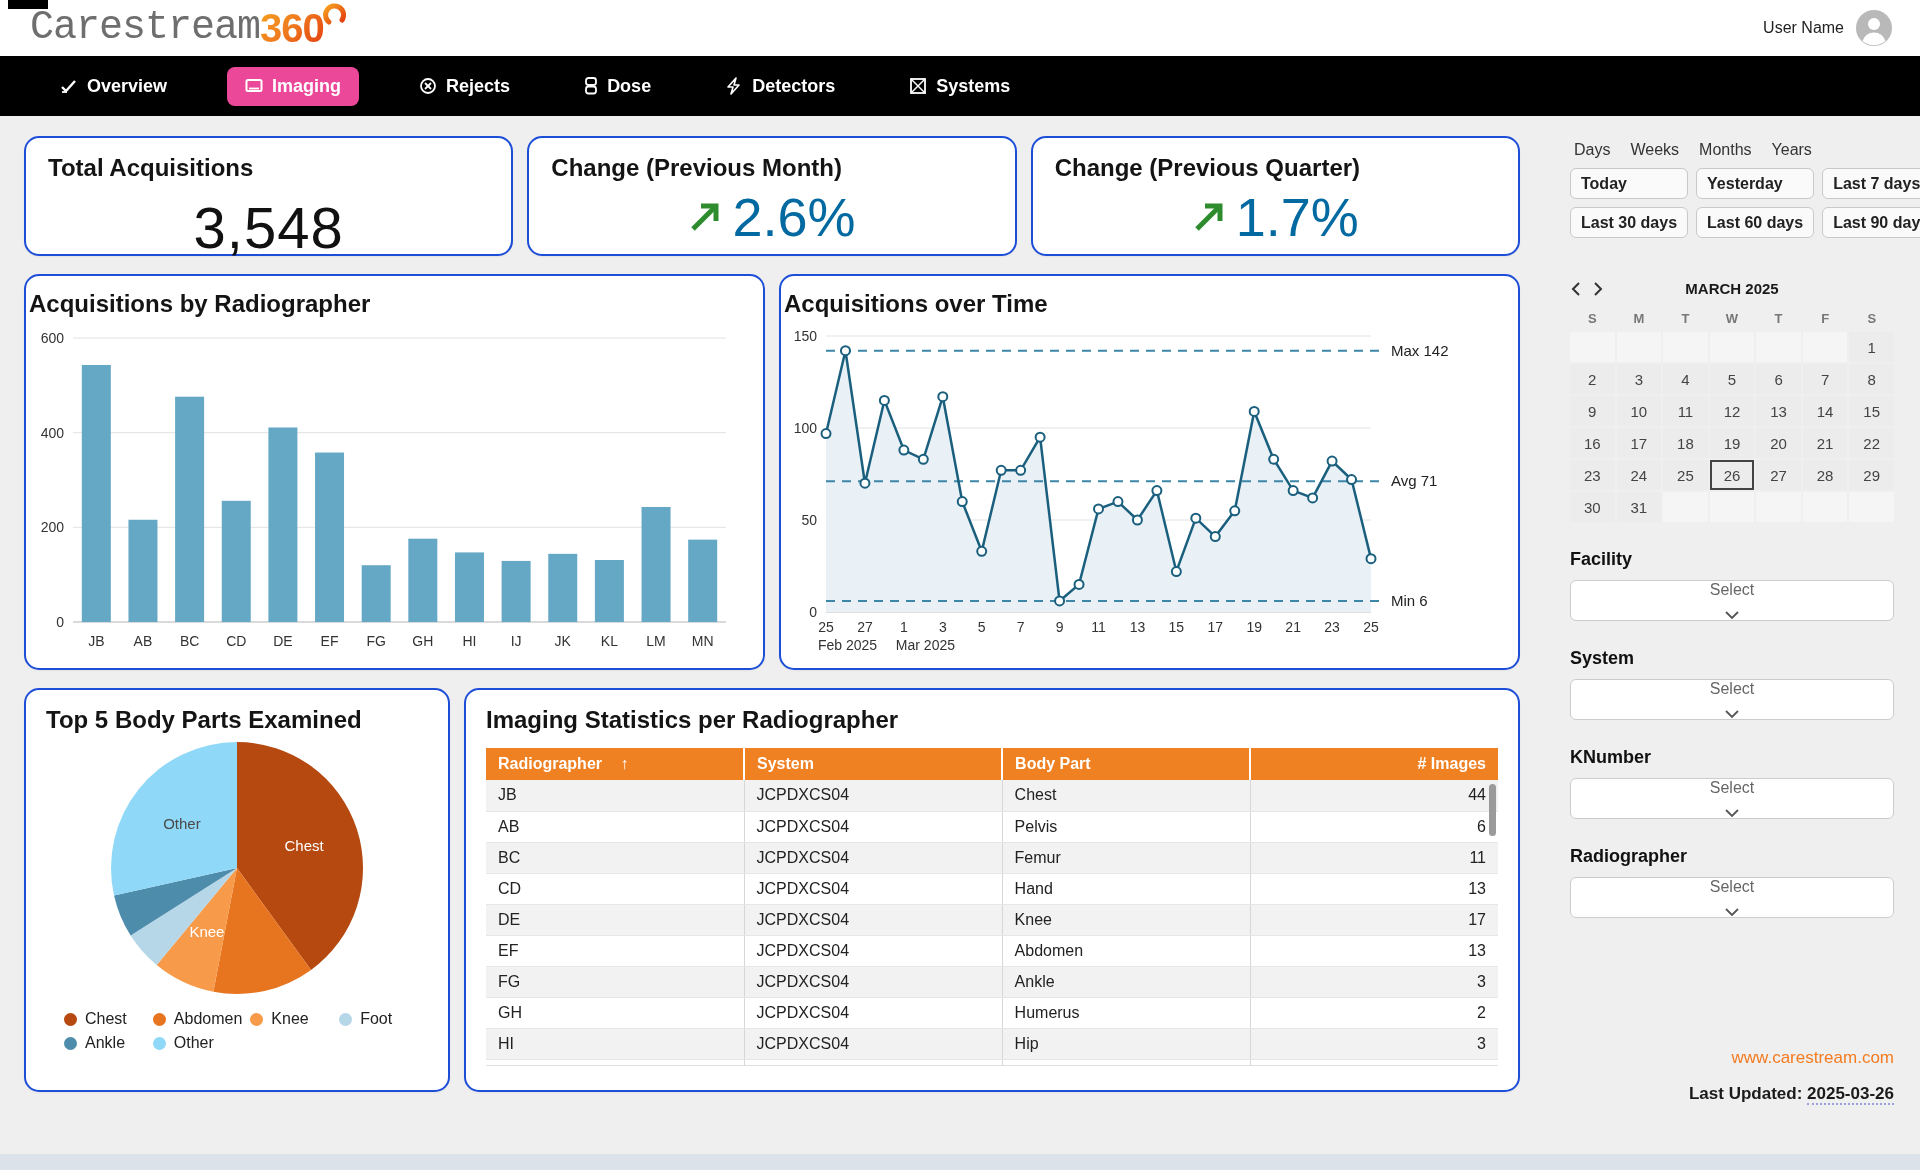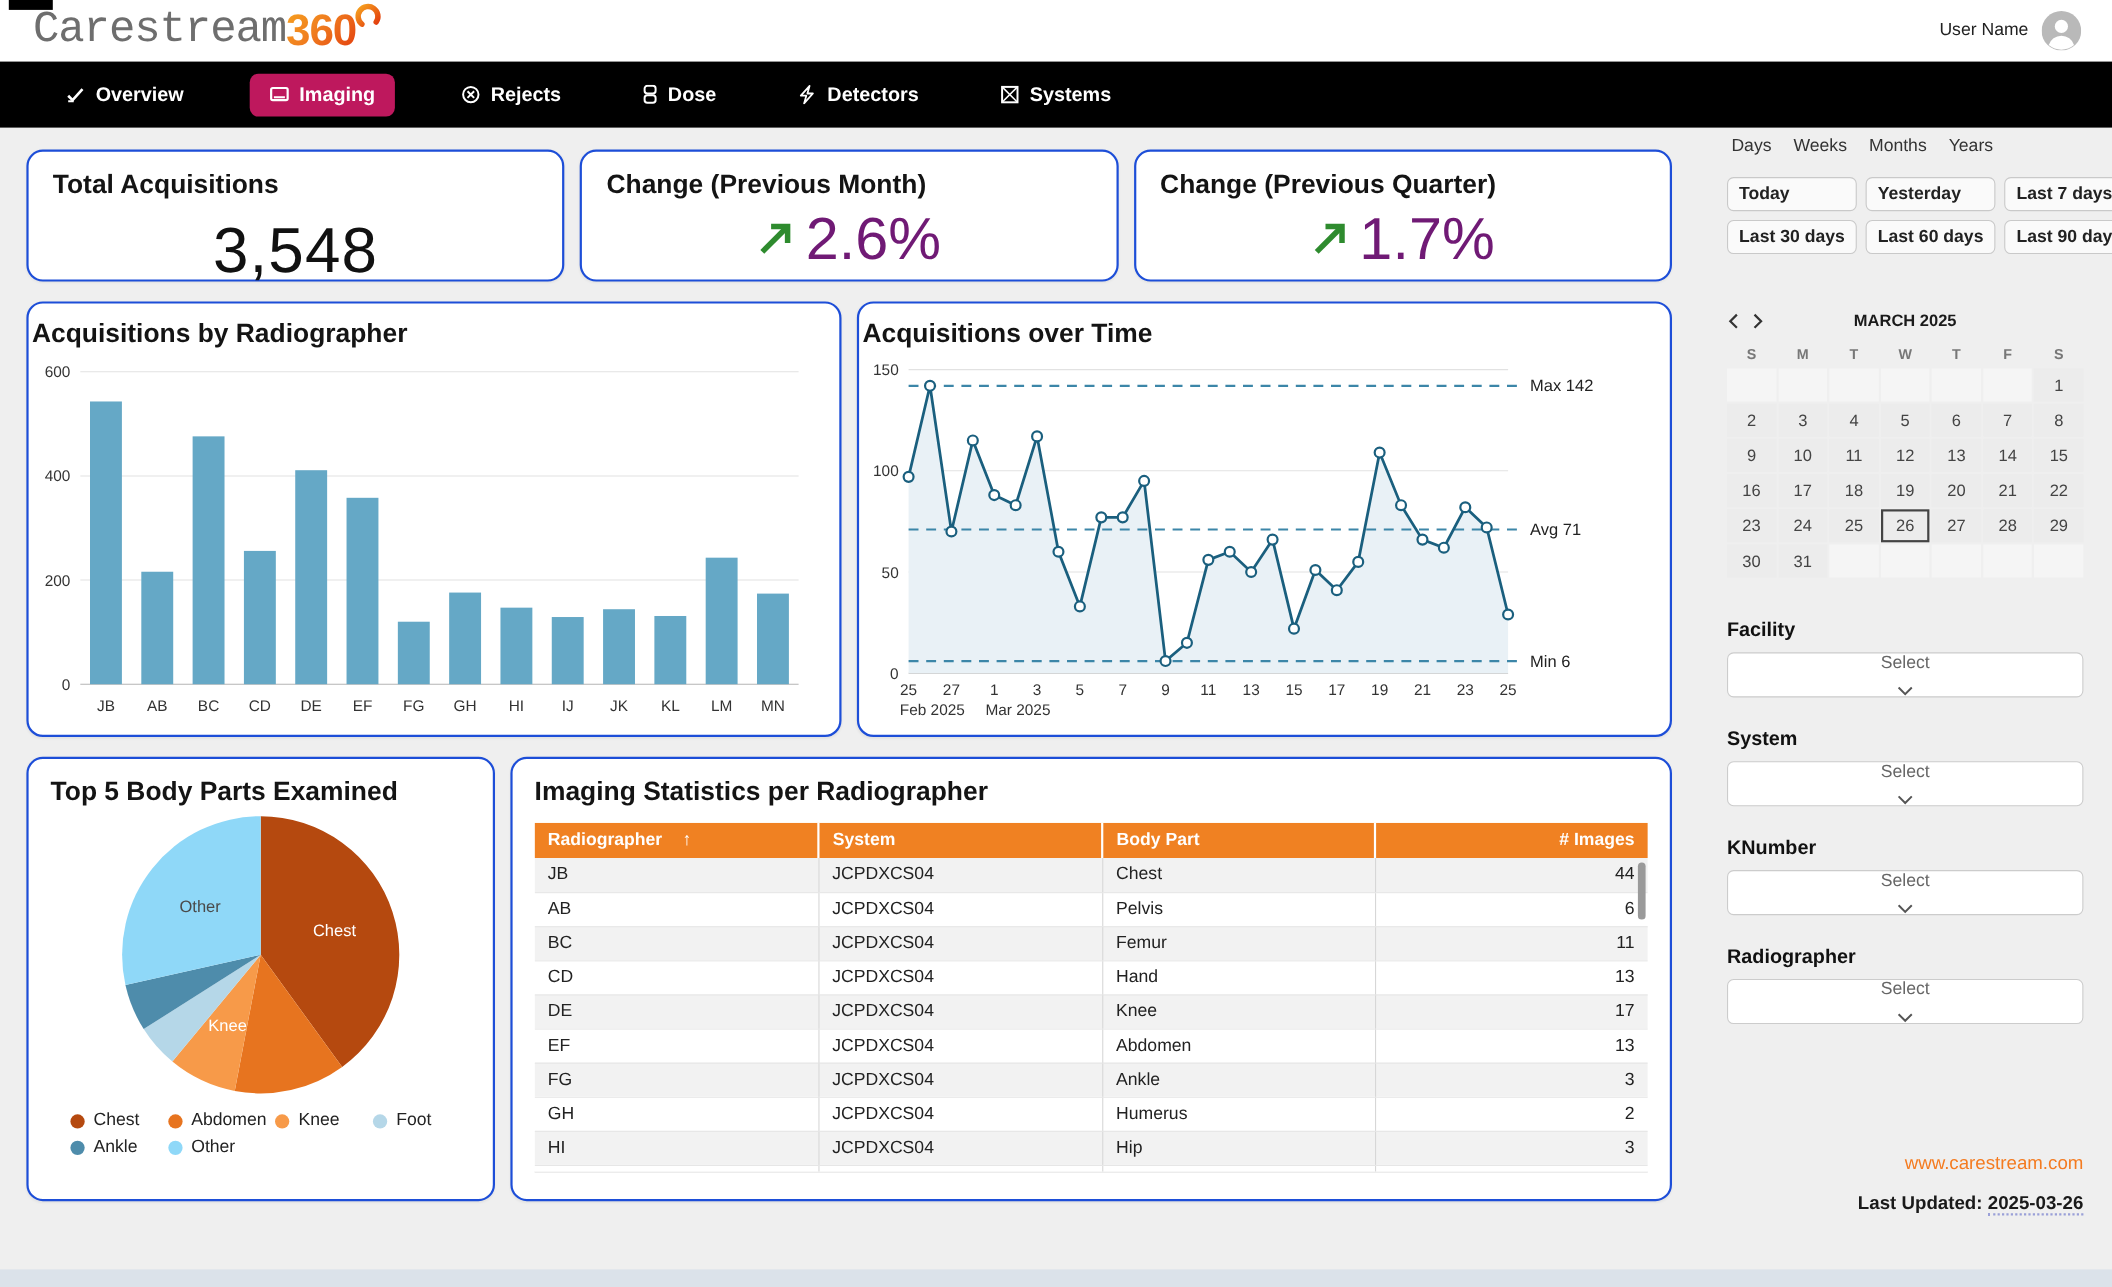--- a/index.html
+++ b/index.html
@@ -16,34 +16,34 @@
                  background:linear-gradient(135deg,#f6a21f 0%,#f07d1f 45%,#e23b0e 100%);
                  -webkit-background-clip:text; background-clip:text; color:transparent; }
   .logo-swoosh { margin:-6px 0 0 -2px; }
   .user { display:flex; align-items:center; gap:12px; }
   .user-name { font-size:16px; color:#222; }
   .avatar { width:36px; height:36px; }
 
   
   .nav { height:60px; background:#000; display:flex; align-items:center; gap:46px; padding-left:46px; flex:0 0 auto; }
   .nav-item { display:flex; align-items:center; gap:9px; color:#fff; font-size:18px; font-weight:700; cursor:pointer; padding:9px 14px; border-radius:8px; }
-  .nav-item.active { background:#be185d; padding:9px 18px; }
+  .nav-item.active { background:#ec4899; padding:9px 18px; }
   .nav-item svg { display:block; }
 
   
   .content { flex:1; display:flex; min-height:0; }
   .main { flex:1; padding:20px 0 0 24px; min-width:0; }
   .card { background:#fff; border:2px solid #1d4ed8; border-radius:15px; box-shadow:0 1px 2px rgba(0,0,0,.05); }
   .card-title { font-size:24px; font-weight:700; color:#141414; }
 
   .kpis { display:grid; grid-template-columns:repeat(3,1fr); gap:14px; width:1496px; }
   .kpi { height:120px; padding:16px 22px; }
   .kpi-value { text-align:center; font-size:58px; color:#111; margin-top:12px; letter-spacing:1px; }
   .kpi-change { display:flex; align-items:center; justify-content:center; gap:10px; margin-top:4px; }
-  .kpi-change .pct { font-size:54px; color:#701a75; }
+  .kpi-change .pct { font-size:54px; color:#0369a1; }
 
   .charts-row { display:flex; gap:14px; margin-top:18px; width:1496px; }
   .chart-card { width:741px; height:396px; padding:14px 16px 8px 3px; }
   .chart-card svg { display:block; margin-top:6px; }
 
   .bottom-row { display:flex; gap:14px; margin-top:18px; width:1496px; }
   .pie-card { width:426px; height:404px; padding:16px 20px; }
   .table-card { flex:1; height:404px; padding:16px 20px; }
 
   .pie-wrap { display:flex; justify-content:center; margin-top:6px; }
@@ -58,21 +58,21 @@
   thead th .th-inner { display:flex; align-items:center; }
   thead th .sort { margin-left:auto; margin-right:44%; font-weight:700; }
   tbody td { font-size:16px; color:#222; padding:6px 12px; border-right:1px solid #d7d7d7; border-bottom:1px solid #e6e6e6; height:31px; }
   tbody td:last-child { text-align:right; border-right:none; }
   tbody tr:nth-child(odd) td { background:#f2f2f2; }
   tbody tr:nth-child(even) td { background:#fff; }
   col.c1 { width:25.5%; } col.c2 { width:25.5%; } col.c3 { width:24.5%; } col.c4 { width:24.5%; }
   .scroll-thumb { position:absolute; right:2px; top:36px; width:7px; height:52px; background:#9a9a9a; border-radius:4px; }
 
   
-  .aside { width:376px; flex:0 0 376px; padding:8px 26px 0 26px; display:flex; flex-direction:column;gap:10px; }
+  .aside { width:376px; flex:0 0 376px; padding:25px 26px 0 26px; display:flex; flex-direction:column; }
   .range-tabs { display:flex; gap:20px; font-size:16px; color:#333; padding-left:4px; }
   .range-tabs span { cursor:pointer; }
   .range-grid { display:grid; grid-template-columns:repeat(3,1fr); gap:8px; margin-top:9px; }
   .range-btn { background:#fafafa; border:1px solid #c9c9c9; border-radius:6px; font-family:inherit; font-size:16px; font-weight:700; color:#222; height:31px; cursor:pointer; text-align:left; padding:0 10px; white-space:nowrap; }
 
   .cal { margin-top:42px; }
   .cal-head { display:flex; align-items:center; }
   .cal-arrows { display:flex; gap:10px; cursor:pointer; }
   .cal-title { flex:1; text-align:center; font-size:15px; font-weight:700; margin-right:34px; }
   .cal-dow, .cal-grid { display:grid; grid-template-columns:repeat(7,1fr); gap:2px; }

